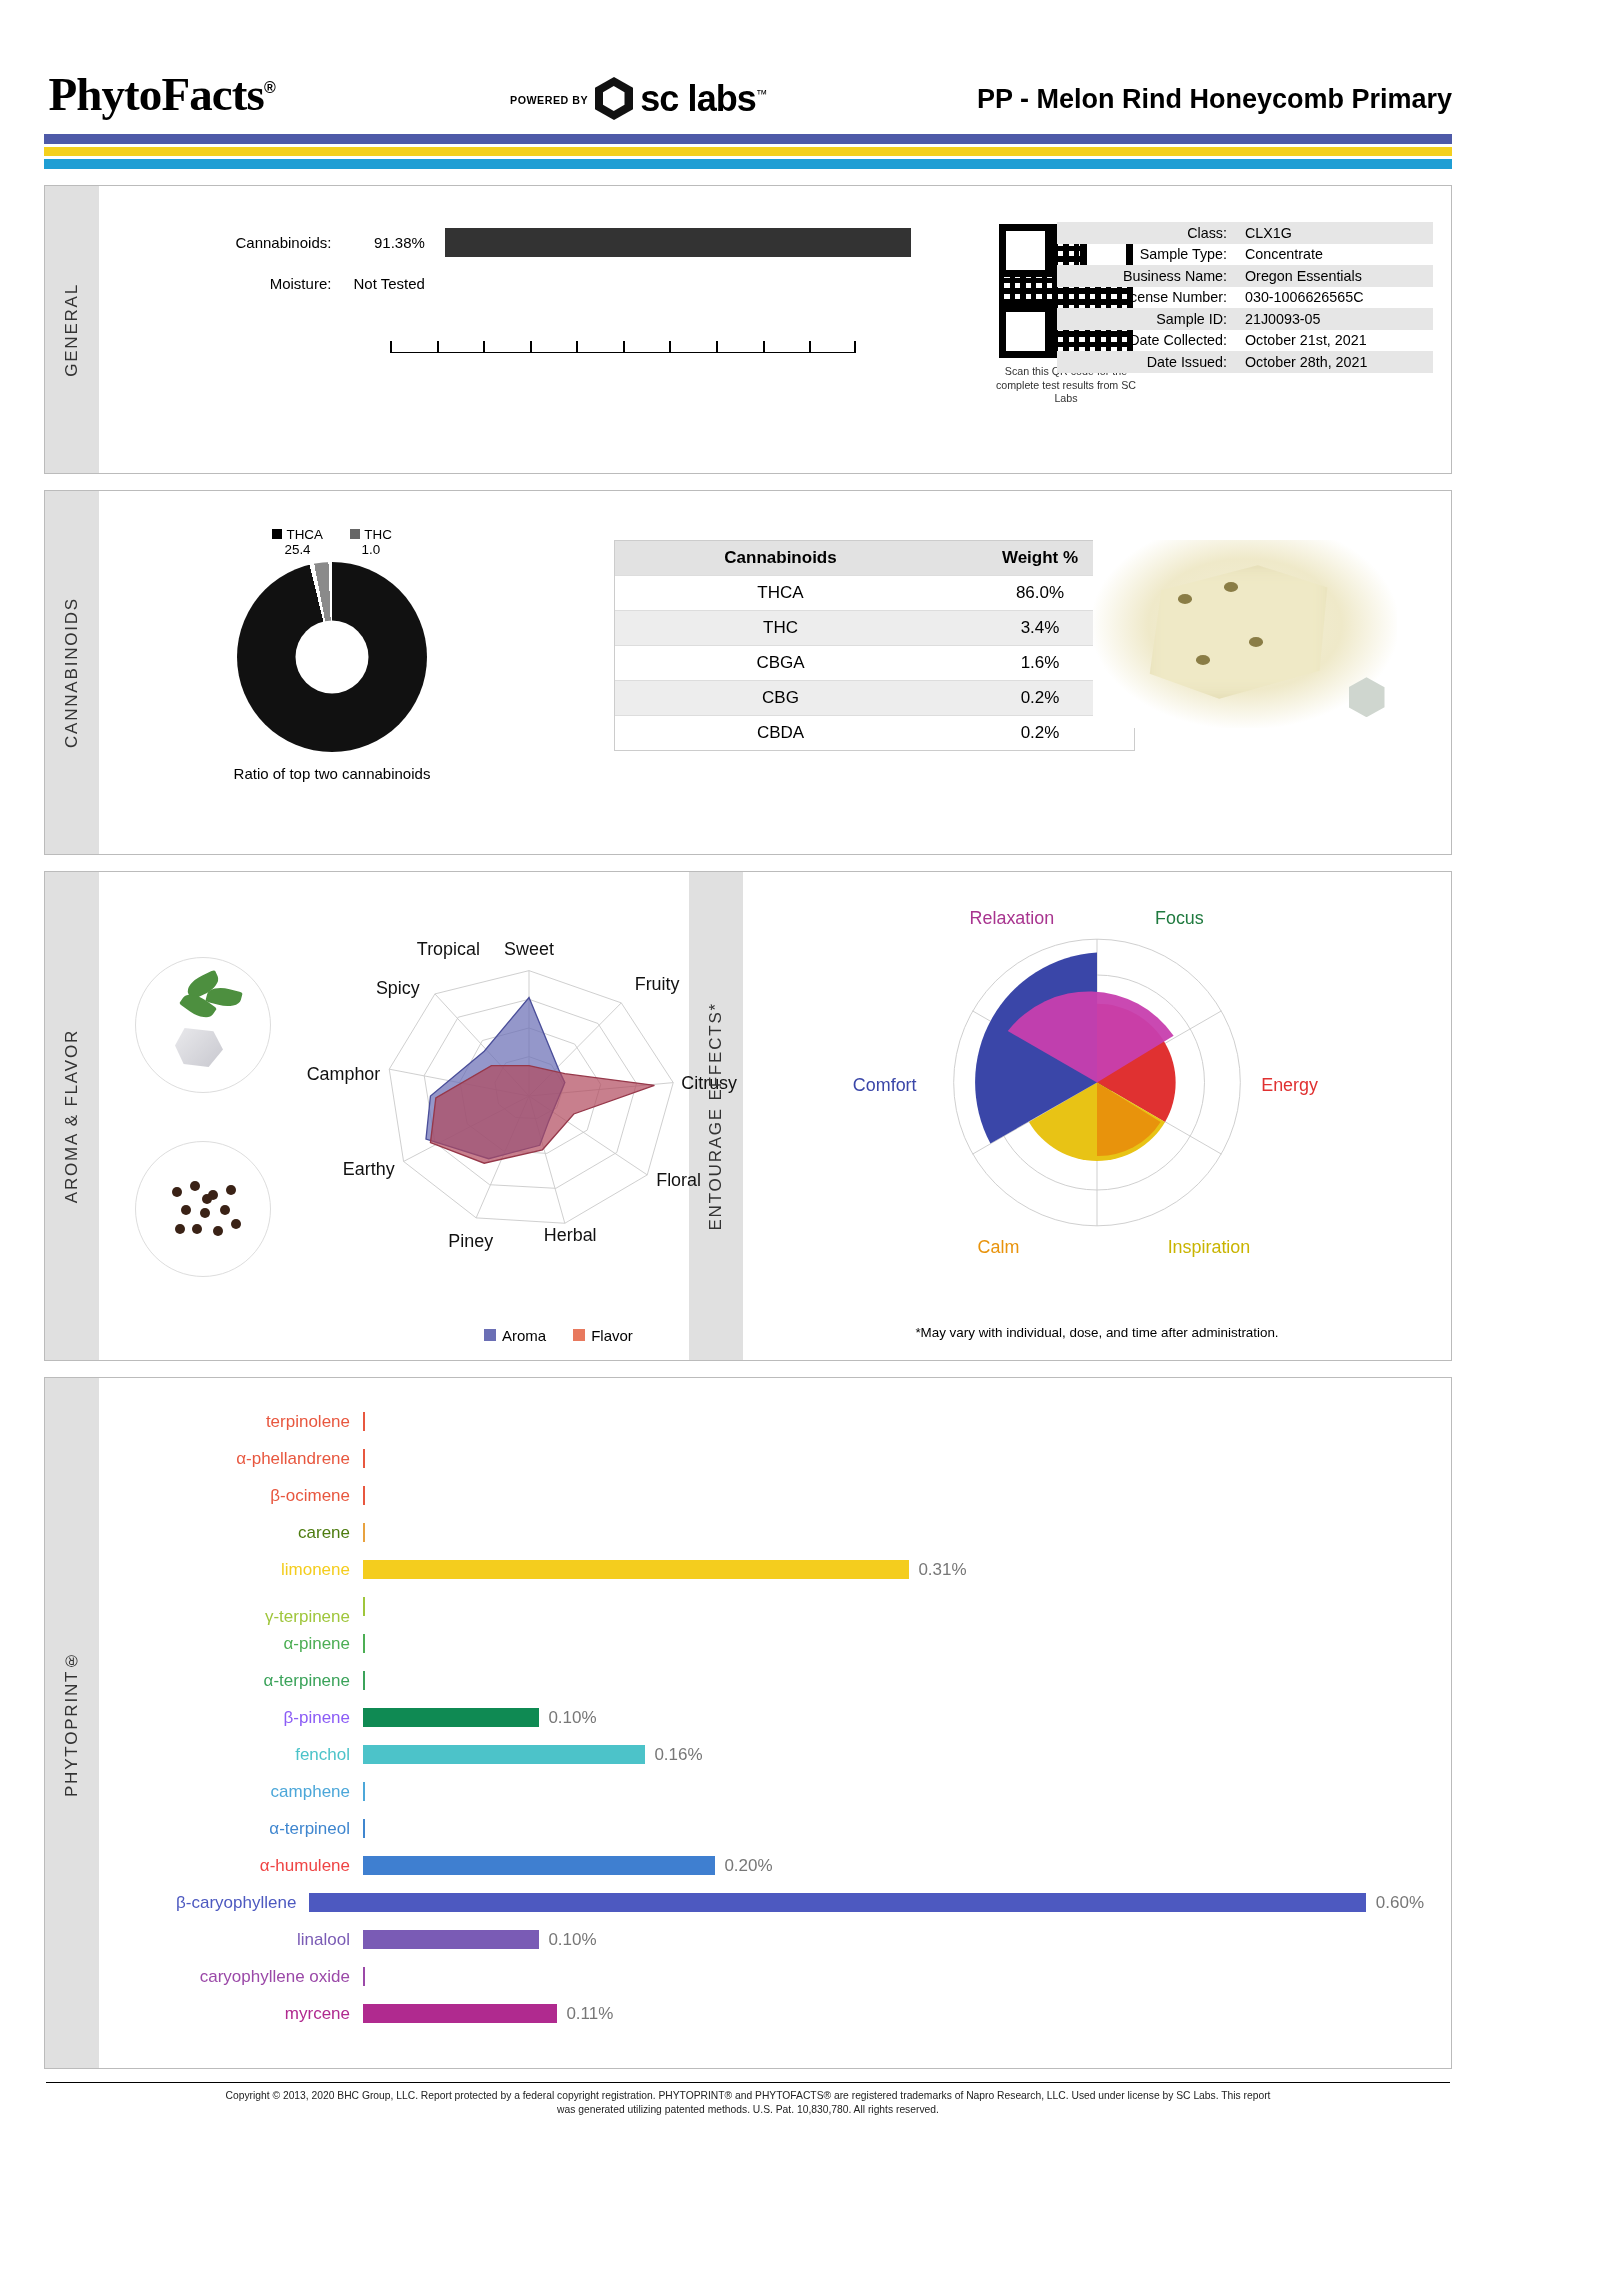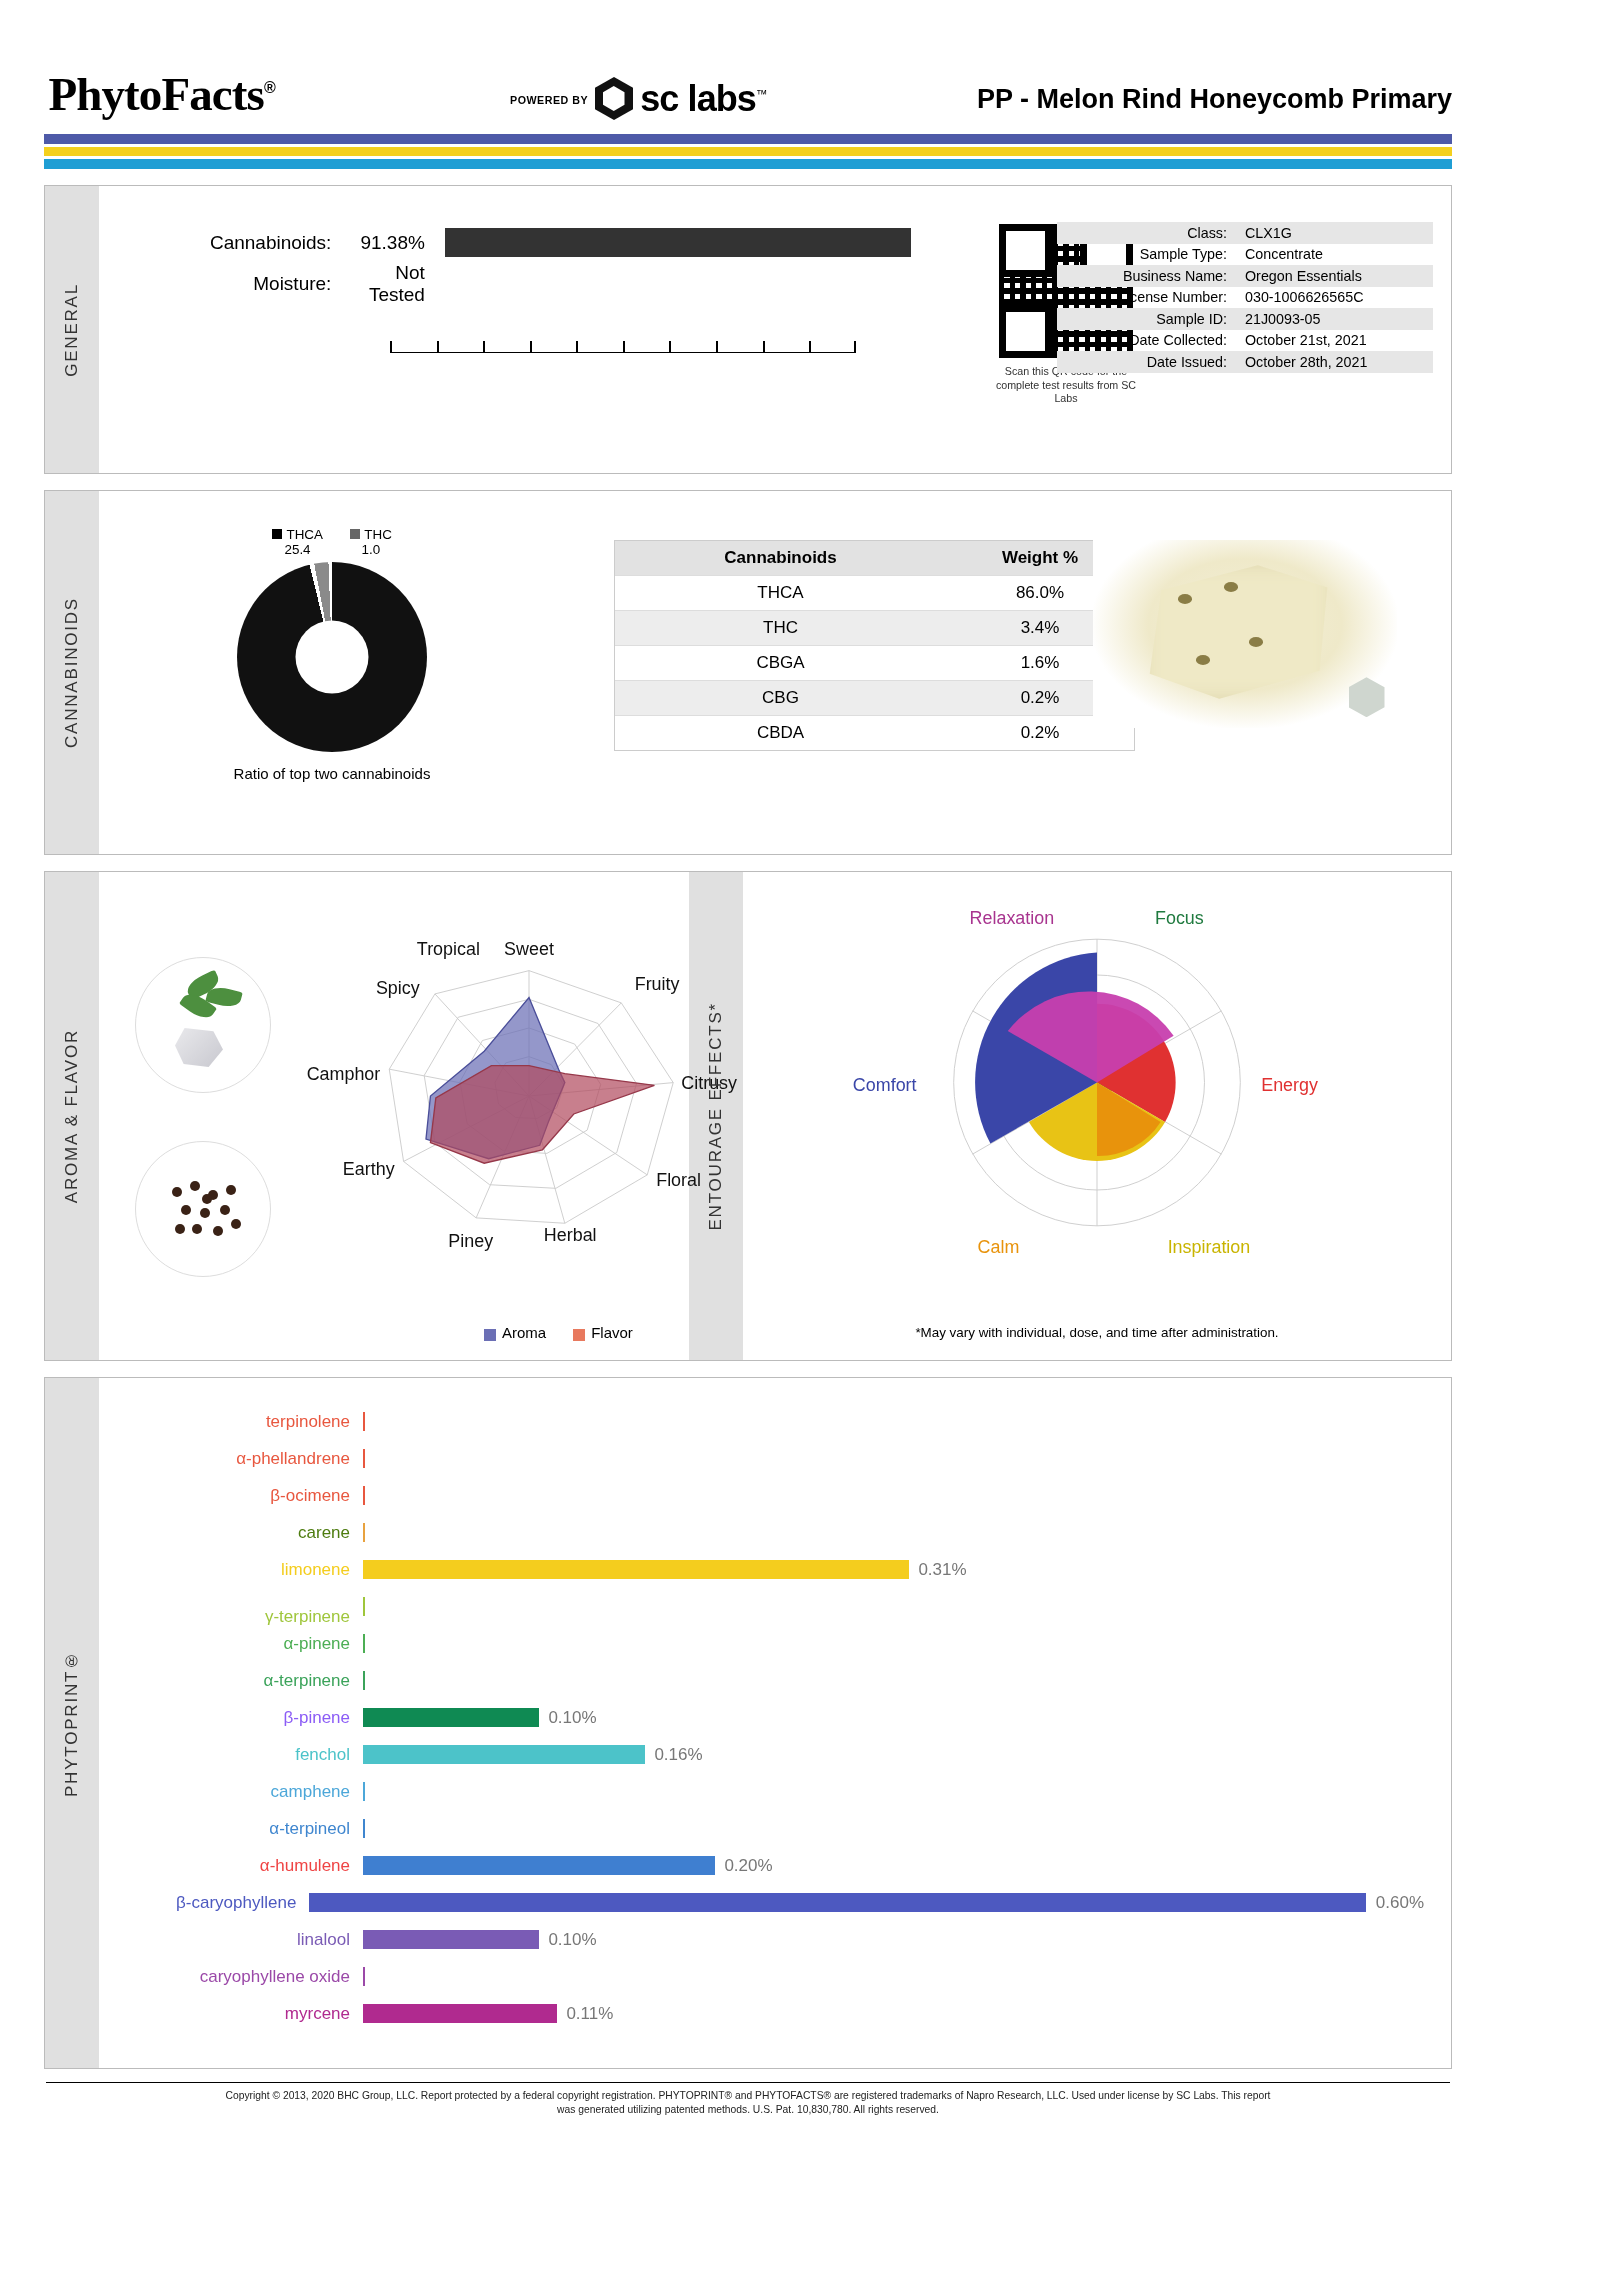--- a/index.html
+++ b/index.html
@@ -26,21 +26,21 @@
 
   
   .panel{border:0.9px solid #bbb;margin:16px 9px 0 9px;display:flex;background:#fff;}
   .panel-label{width:54px;background:#e0e0e0;display:flex;align-items:center;justify-content:center;flex:none;}
   .panel-label span{writing-mode:vertical-rl;transform:rotate(180deg);font-size:17px;letter-spacing:1.8px;color:#333;}
   .panel-body{flex:1;position:relative;}
 
   
   .general{height:287px;}
   .gen-left{position:absolute;left:22.4px;top:36px;width:806px;}
-  .gen-row{display:flex;align-items:center;height:41px;font-size:19px;}
+  .gen-row{display:flex;align-items:center;height:41px;font-size:15px;}
   .gen-row .lbl{width:210px;text-align:right;padding-right:12.5px;}
   .gen-row .val{width:81px;text-align:right;padding-right:19.7px;font-weight:normal;}
   .bar-area{position:relative;width:466px;height:29px;}
   .bar{height:29px;}
   .bar.dark{background:#333;}
   .bar.grey{background:#9d9d9d;}
   .tickwrap{position:absolute;left:291px;top:166px;width:466px;}
   .tickline{border-top:1.8px solid #000;position:relative;height:0;}
   .ticks{position:relative;height:12.5px;}
   .ticks i{position:absolute;top:-12.5px;width:1.8px;height:12.5px;background:#000;}
@@ -93,21 +93,21 @@
   .ent-body{width:708px;position:relative;flex:none;}
   .chip{position:absolute;left:36px;width:134px;height:134px;border-radius:50%;border:0.9px solid #ddd;overflow:hidden;background:#fff;}
   .chip.c1{top:85px;}
   .chip.c2{top:269px;}
   .leafy{position:absolute;left:23px;top:16px;width:90px;height:99px;}
   .leaf{position:absolute;width:34px;height:18px;background:#4d8f3f;border-radius:60% 10% 60% 10%;}
   .rock{position:absolute;left:16px;top:54px;width:48px;height:39px;background:linear-gradient(135deg,#e9e9ec,#c8c8cf);clip-path:polygon(20% 0,80% 8%,100% 55%,70% 100%,18% 92%,0 45%);}
   .pepper{position:absolute;width:9.9px;height:9.9px;border-radius:50%;background:#3a2216;}
   .radar-wrap{position:absolute;left:206px;top:18px;width:448px;height:430px;}
   .radar-legend{position:absolute;left:385px;bottom:16px;font-size:15px;}
-  .lg{display:inline-flex;align-items:flex-end;margin-right:23px;}
+  .lg{display:inline-flex;align-items:center;margin-right:23px;}
   .lg i{width:11.6px;height:11.6px;display:inline-block;margin-right:6.3px;}
   .ent-note{position:absolute;left:0;right:0;bottom:19.7px;text-align:center;font-size:13.4px;}
 
   
   .phyto{height:690px;}
   .terp-row{display:flex;align-items:center;height:37px;font-size:17px;}
   .terp-name{width:224px;text-align:right;padding-right:12.5px;}
   .terp-bar-wrap{display:flex;align-items:center;flex:1;}
   .terp-bar{height:19px;min-width:2.7px;}
   .terp-val{margin-left:9.9px;color:#777;font-size:17px;}

